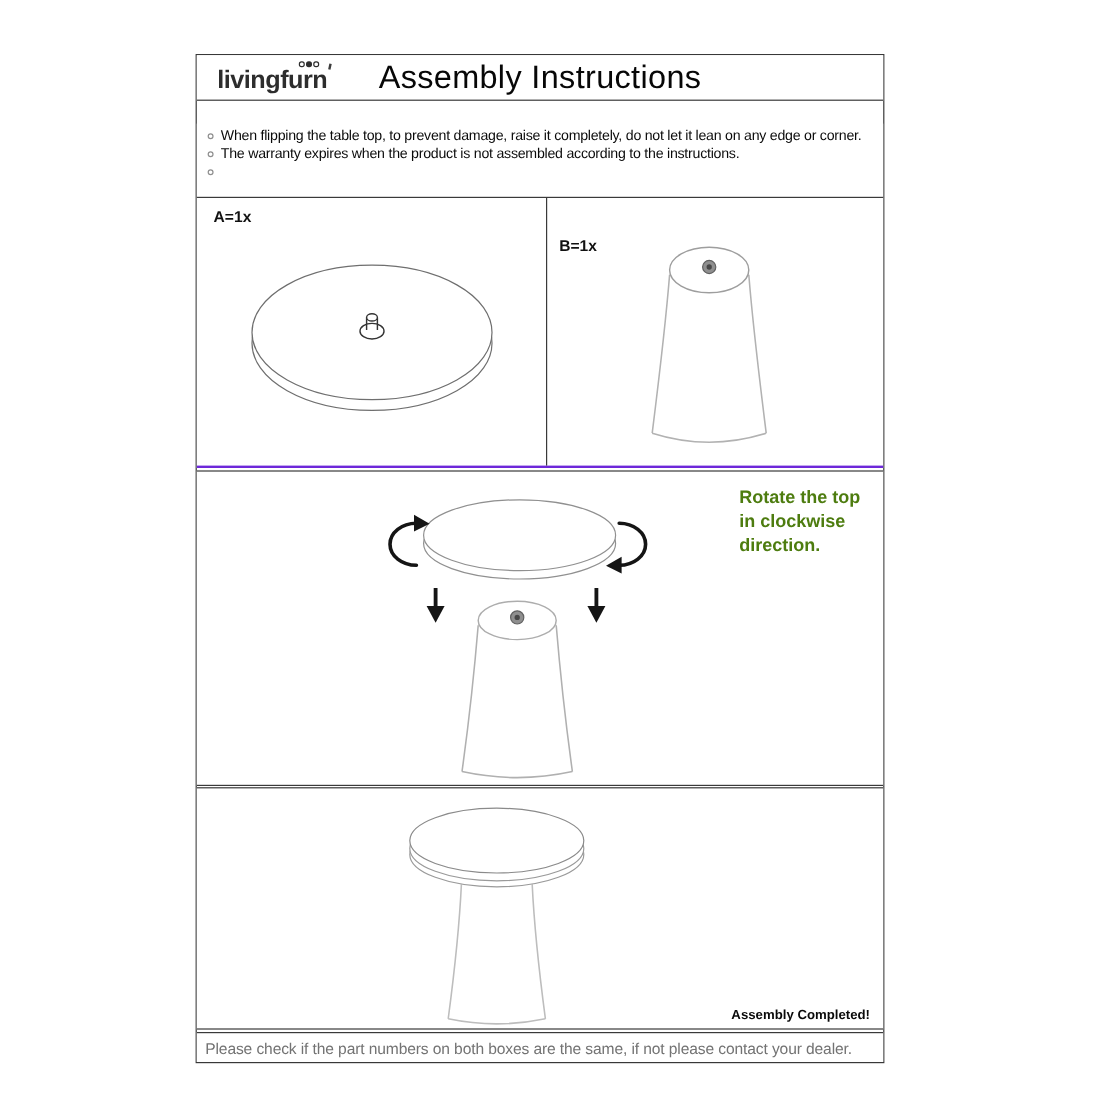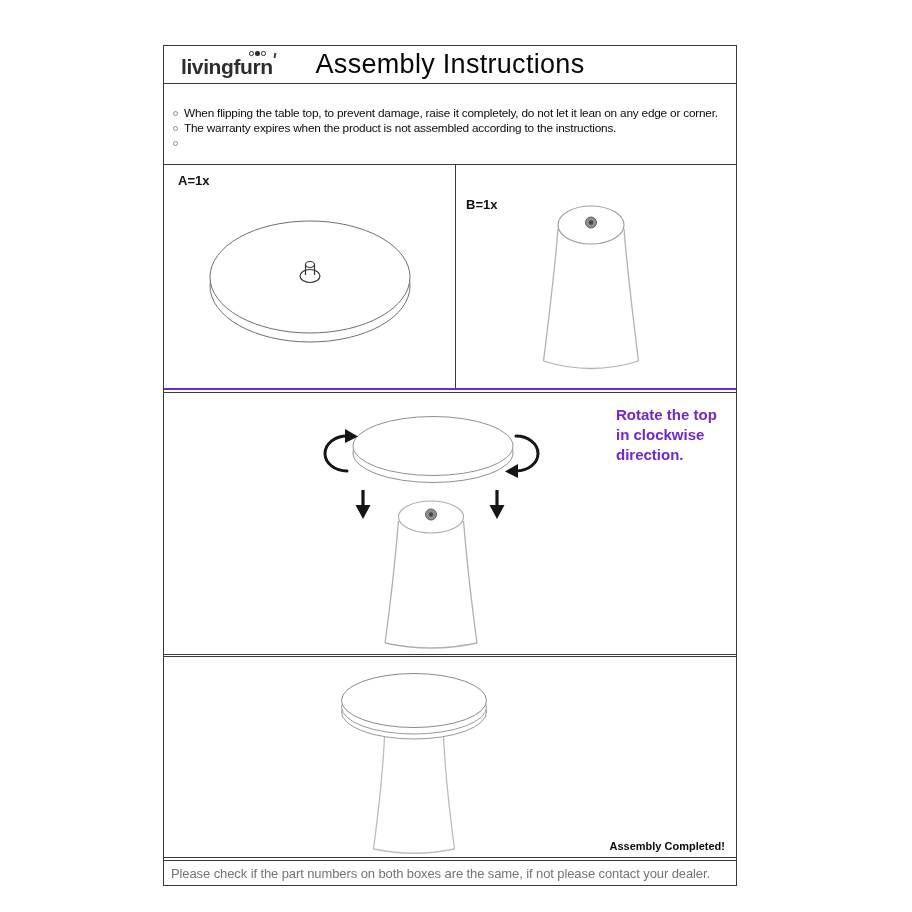--- a/index.html
+++ b/index.html
@@ -47,21 +47,21 @@
   .cell-a { width: 292px; border-right: 1px solid #3a3a3a; }
   .cell-b { flex: 1; }
   .part-label { position: absolute; font-size: 13px; font-weight: 700; color: #111; }
   .cell-a .part-label { left: 14px; top: 8px; }
   .cell-b .part-label { left: 10px; top: 10px; margin-top: 22px; }
   .cell svg, .row-step svg, .row-complete svg { position: absolute; left: 0; top: 0; }
 
   
   .rotate-note {
     position: absolute; left: 452px; top: 12px; width: 125px;
-    font-size: 15px; line-height: 20px; font-weight: 700; color: #6d28d9;
+    font-size: 15px; line-height: 20px; font-weight: 700; color: #4d7c0f;
     white-space: pre-line;
   }
   .complete-note {
     position: absolute; right: 11px; bottom: 5px;
     font-size: 11px; font-weight: 700; color: #0a0a0a; white-space: nowrap;
   }
 
   .footer-text { font-size: 13px; letter-spacing: -0.1px; color: #737373; white-space: nowrap; }
 </style>
 </head>

